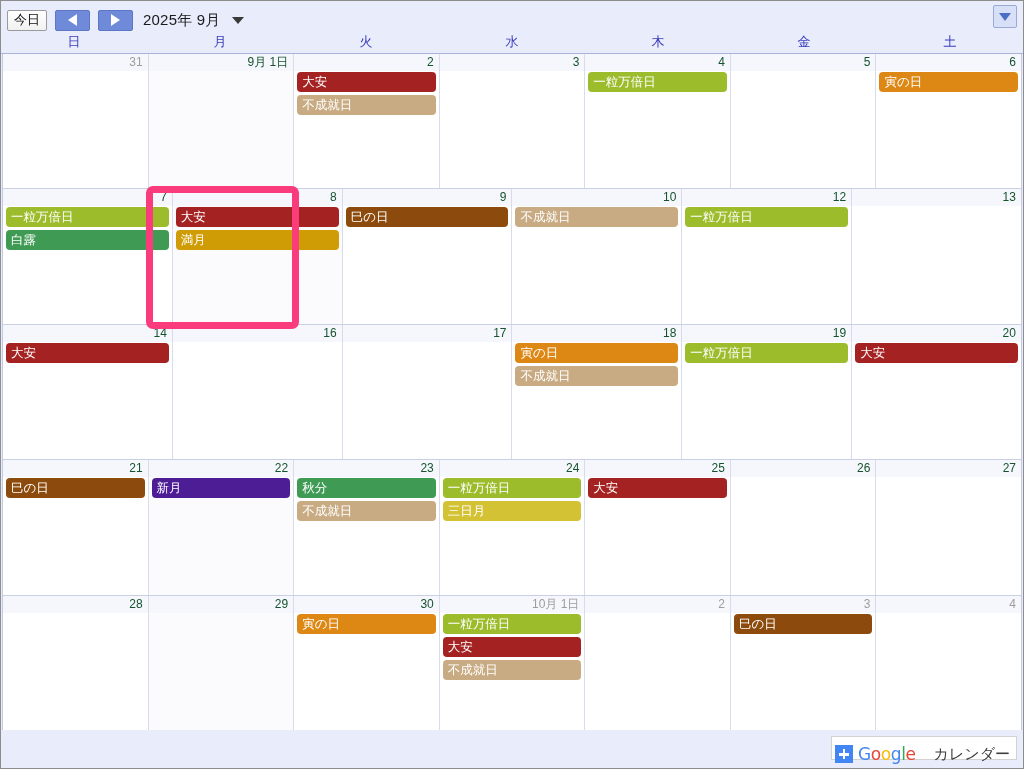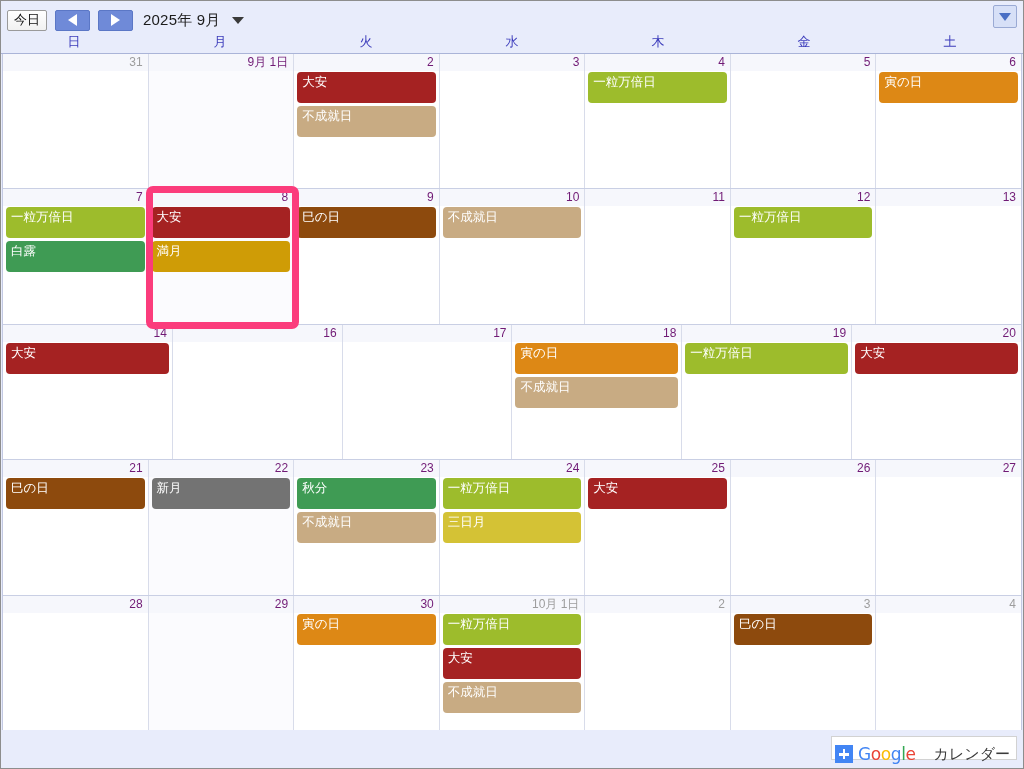--- a/index.html
+++ b/index.html
@@ -146,33 +146,33 @@
   }
   .cell:last-child { border-right: none; }
   .cell.mon { background: #fbfbfe; }
   .datebar {
     height: 17px;
     flex: 0 0 17px;
     text-align: right;
     padding: 0 5px 0 0;
     font-size: 12px;
     line-height: 17px;
-    color: #701a75;
+    color: #14532d;
     background: #f6f7fc;
     box-sizing: border-box;
   }
   .cell.other .datebar { color: #9d9d9d; }
   .events {
     flex: 1 1 auto;
     padding: 1px 3px 0 3px;
     box-sizing: border-box;
     overflow: hidden;
   }
   .chip {
-    height: 31px;
+    height: 20px;
     line-height: 20px;
     border-radius: 4px;
     margin-bottom: 3px;
     padding: 0 5px;
     font-size: 12.5px;
     color: #ffffff;
     white-space: nowrap;
     overflow: hidden;
     text-overflow: clip;
     box-sizing: border-box;
@@ -326,24 +326,20 @@
             <div class="chip" style="background: rgb(141, 74, 13);">巳の日</div>
           </div>
         </div>
         <div class="cell">
           <div class="datebar">10</div>
           <div class="events">
             <div class="chip" style="background: rgb(200, 171, 131);">不成就日</div>
           </div>
         </div>
         <div class="cell">
-          <div class="datebar">11</div>
-          <div class="events"></div>
-        </div>
-        <div class="cell">
           <div class="datebar">12</div>
           <div class="events">
             <div class="chip" style="background: rgb(157, 188, 44);">一粒万倍日</div>
           </div>
         </div>
         <div class="cell">
           <div class="datebar">13</div>
           <div class="events"></div>
         </div>
       </div>
@@ -385,21 +381,21 @@
       <div class="week">
         <div class="cell">
           <div class="datebar">21</div>
           <div class="events">
             <div class="chip" style="background: rgb(141, 74, 13);">巳の日</div>
           </div>
         </div>
         <div class="cell mon">
           <div class="datebar">22</div>
           <div class="events">
-            <div class="chip" style="background: #737373;">新月</div>
+            <div class="chip" style="background: #4c1d95;">新月</div>
           </div>
         </div>
         <div class="cell">
           <div class="datebar">23</div>
           <div class="events">
             <div class="chip" style="background: rgb(63, 155, 84);">秋分</div>
             <div class="chip" style="background: rgb(200, 171, 131);">不成就日</div>
           </div>
         </div>
         <div class="cell">

